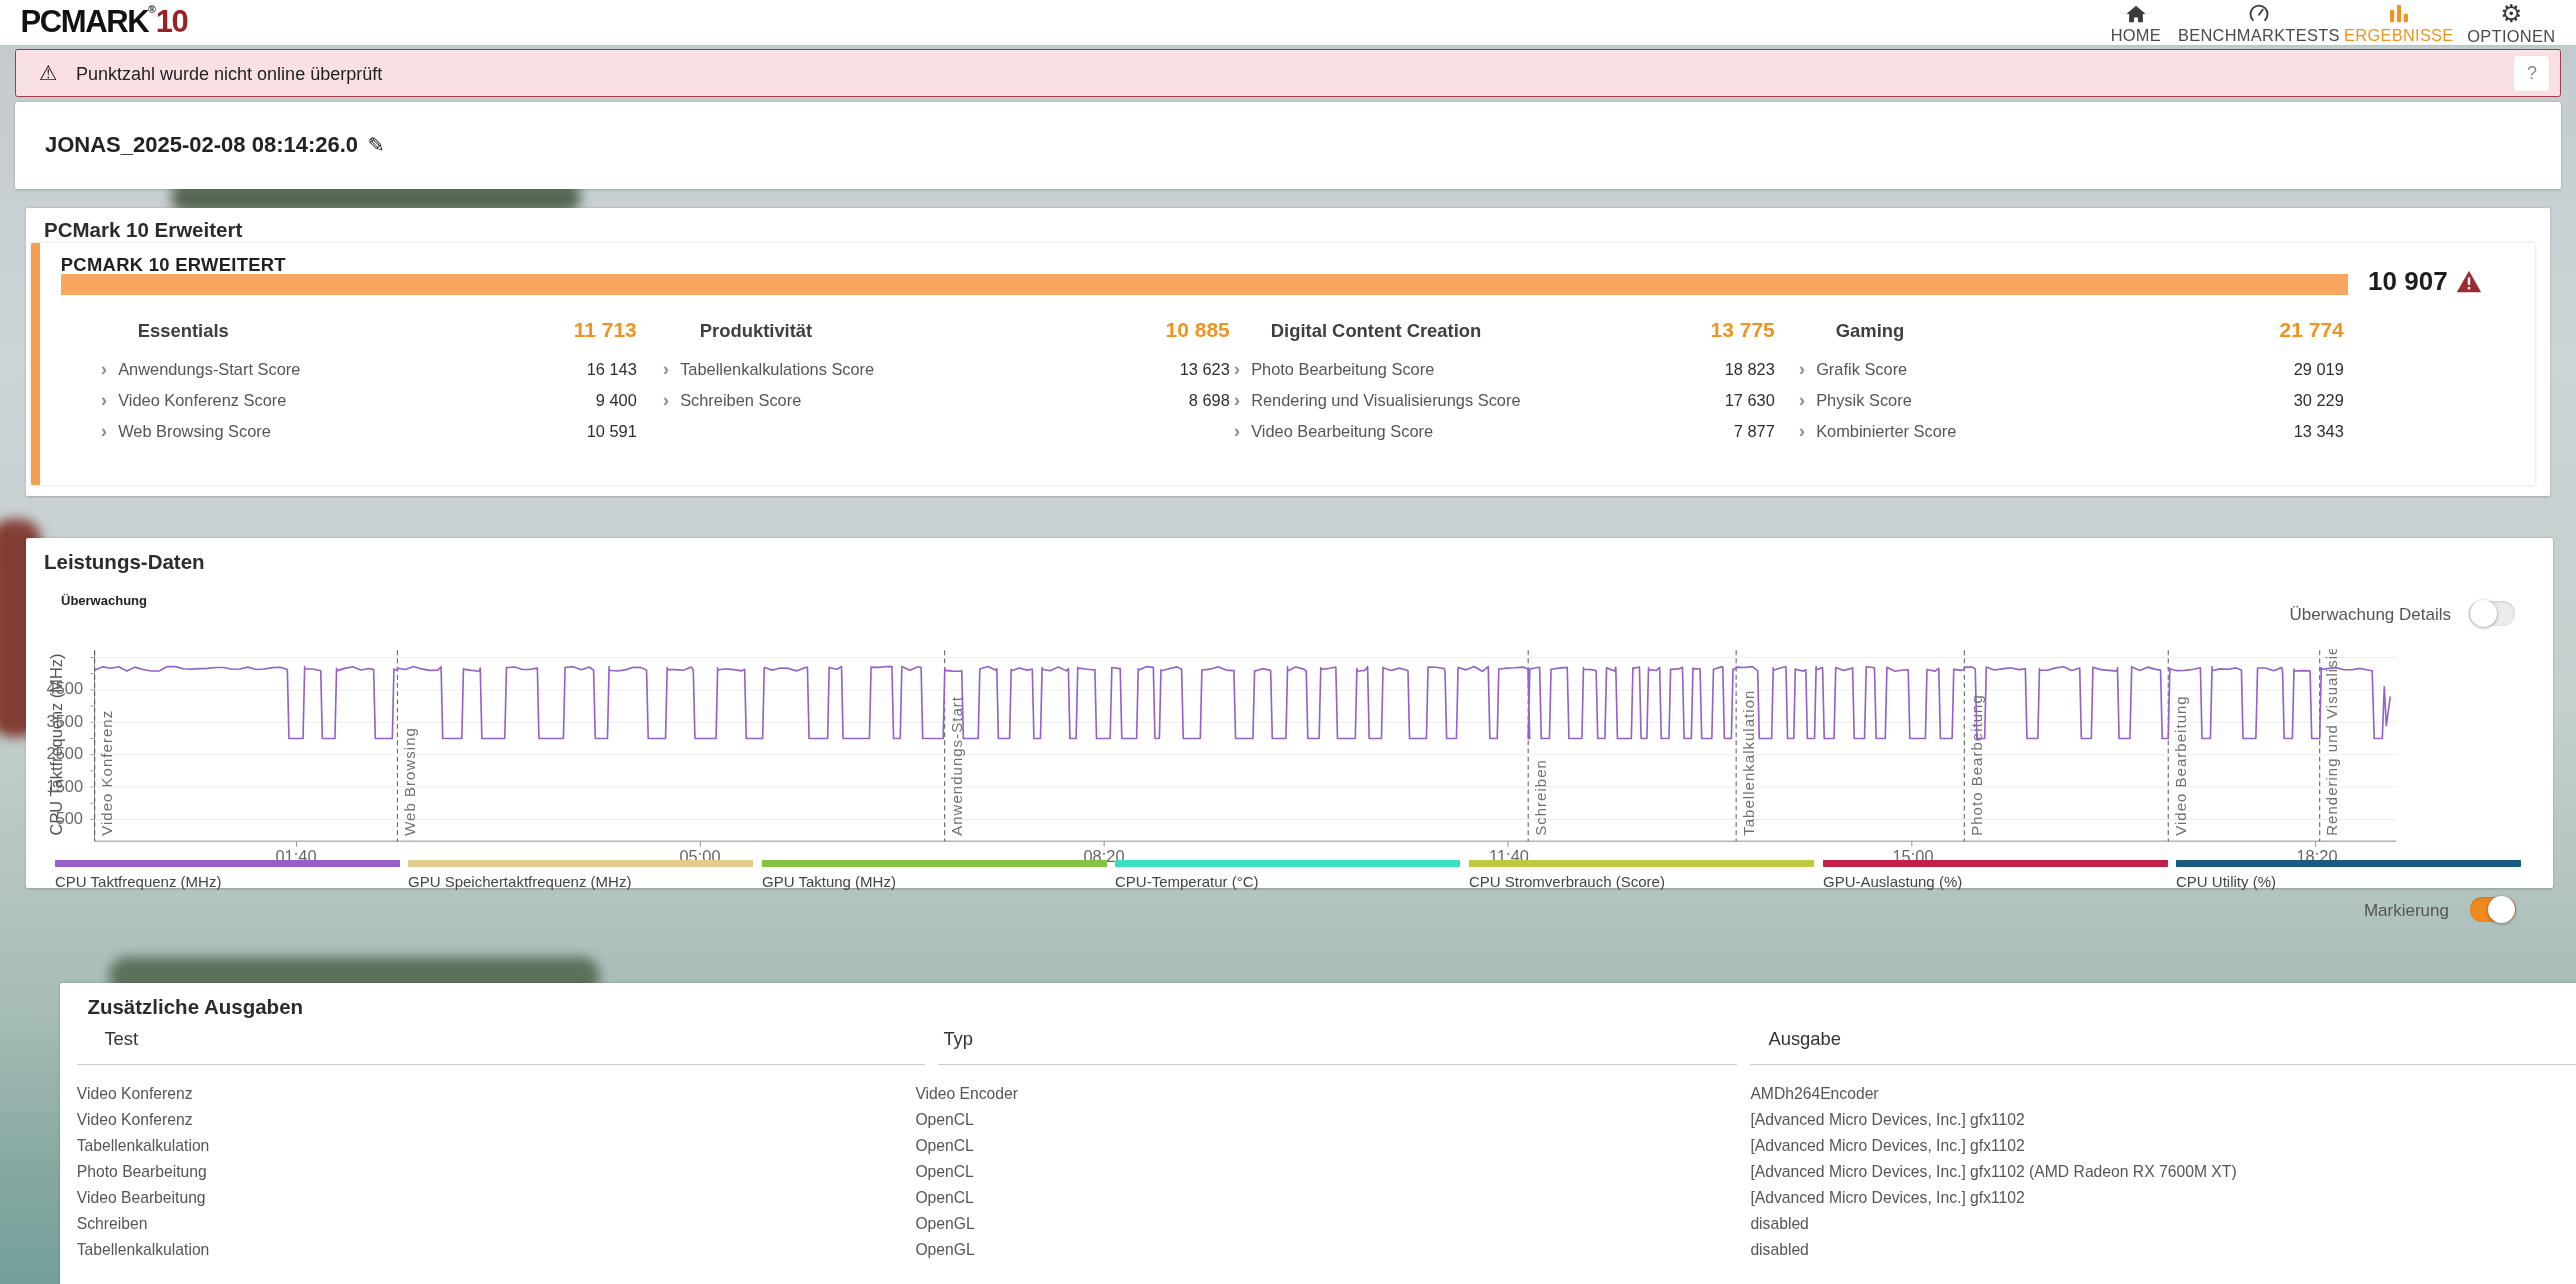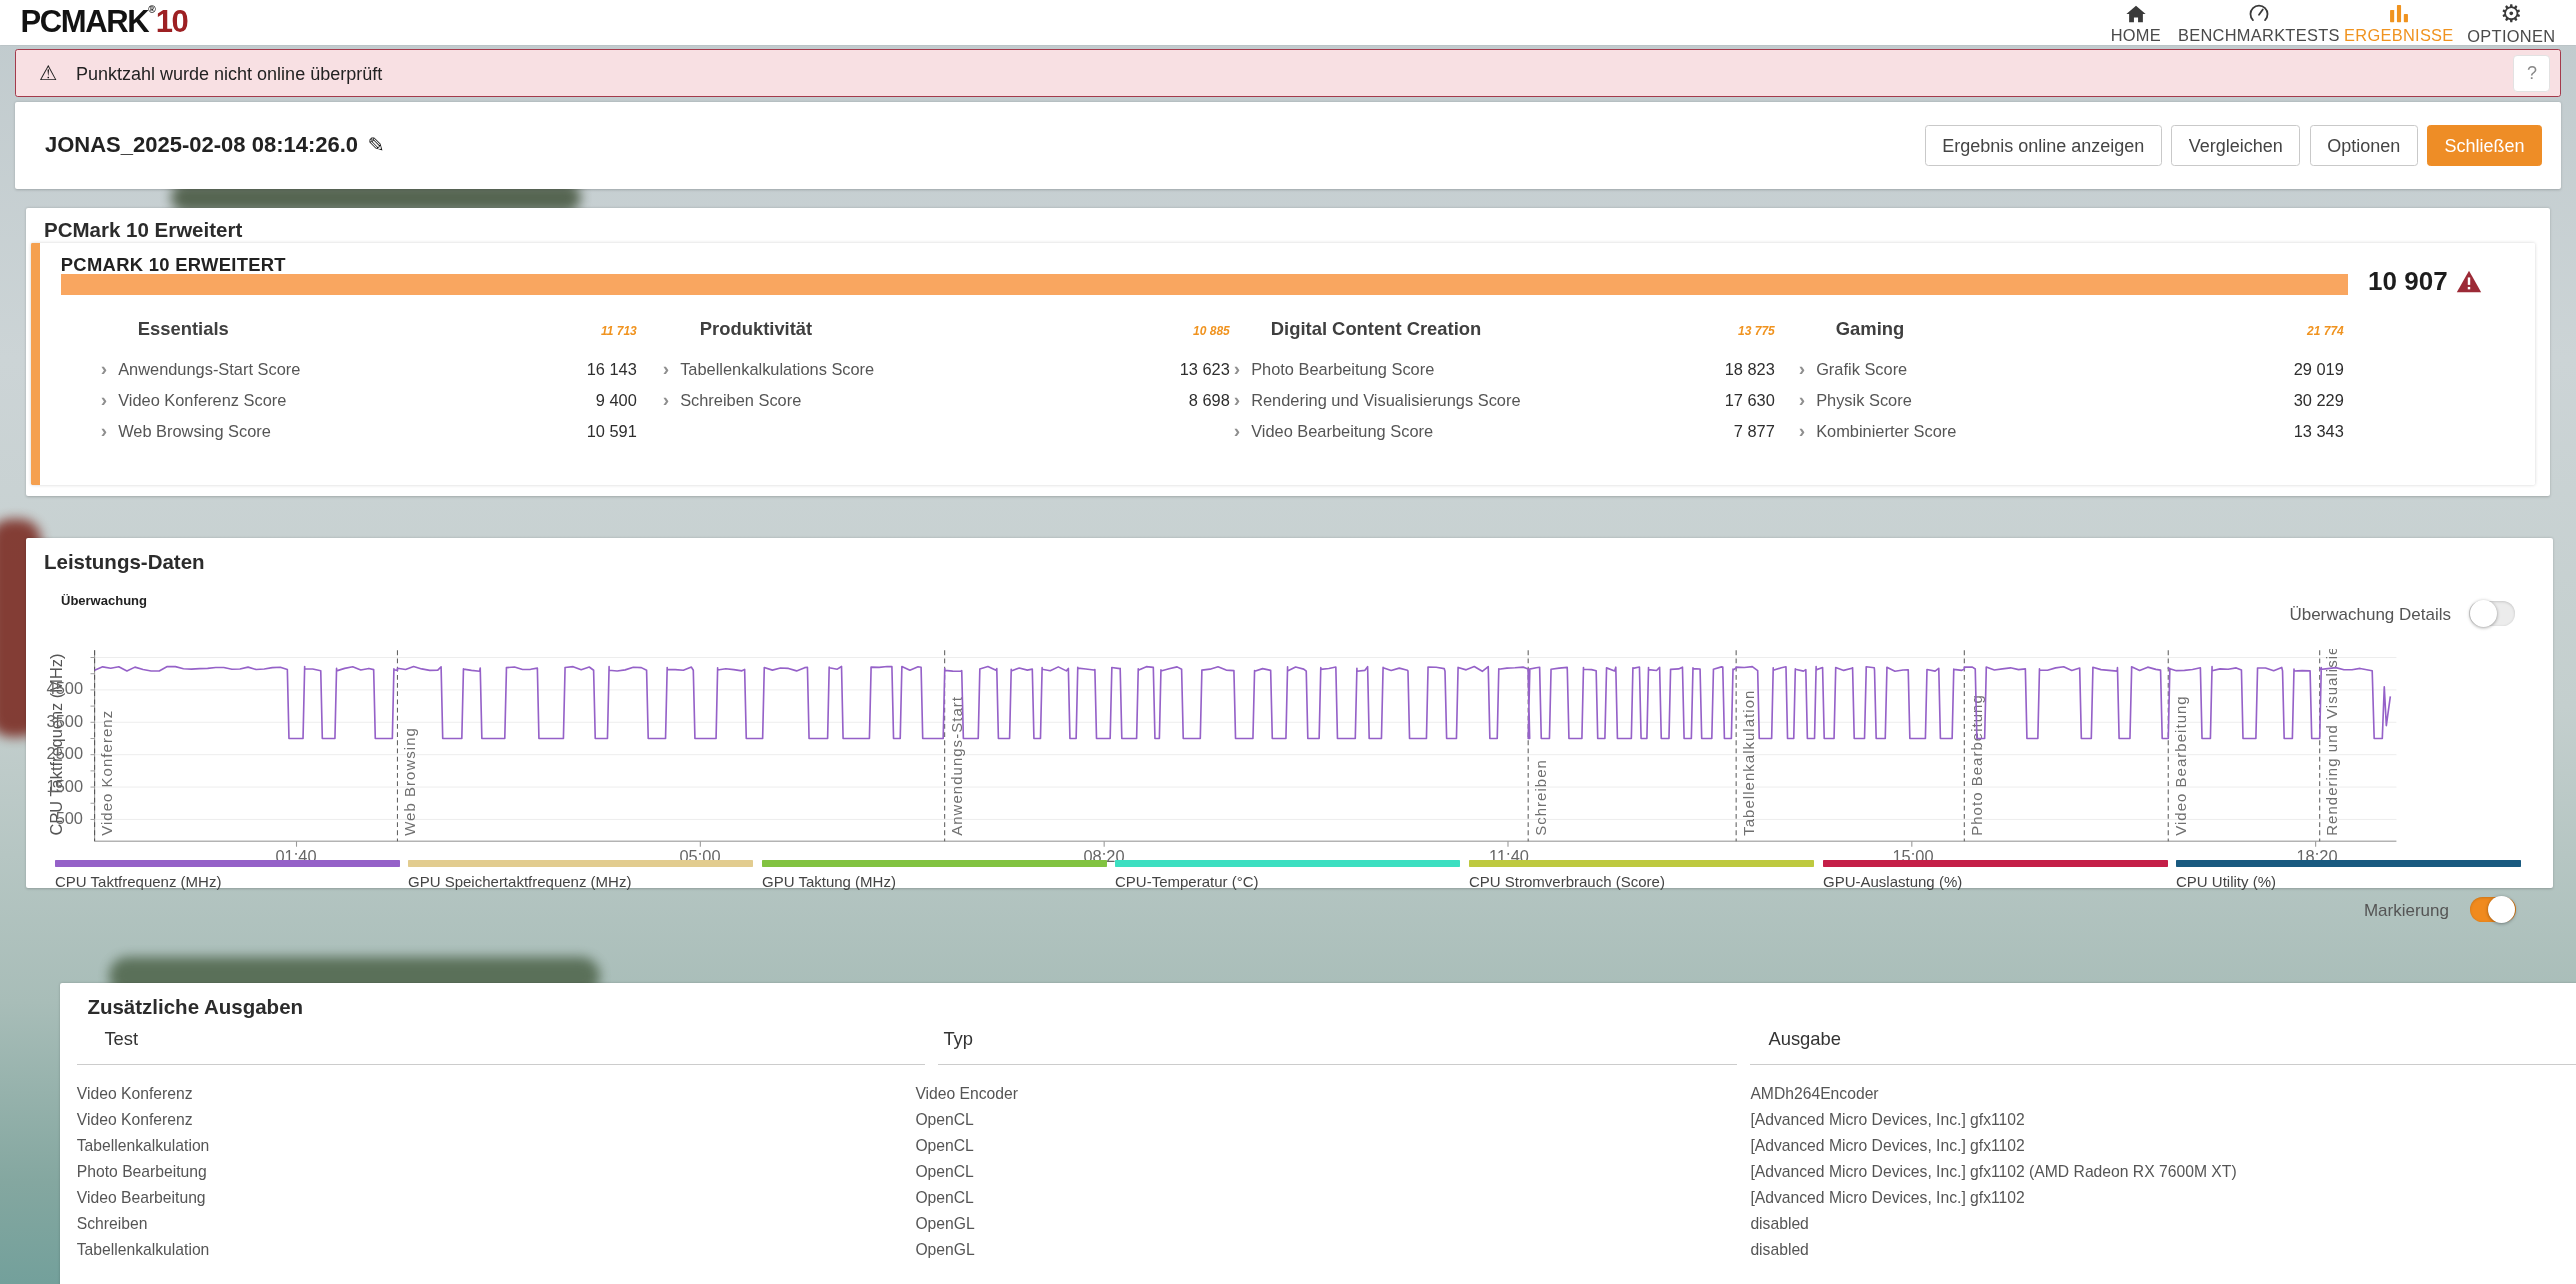--- a/index.html
+++ b/index.html
@@ -34,21 +34,21 @@
   
   .sec-heading{position:absolute;font-size:20.5px;font-weight:600;color:#2c2c2c;white-space:nowrap;}
   .score-card{position:absolute;left:4.8px;top:35px;width:2504px;height:242px;background:#fff;border-left:9.6px solid #f5a04f;border-radius:1.4px;box-shadow:0 0 3.4px rgba(0,0,0,.18);box-sizing:border-box;}
   .score-card-title{position:absolute;left:21px;top:11px;font-size:18.4px;font-weight:600;color:#222;letter-spacing:0.3px;}
   .score-bar{position:absolute;left:21px;top:31px;height:20.5px;background:#f9a660;}
   .total-score{position:absolute;right:53px;top:23px;display:flex;align-items:center;gap:8.2px;font-size:26px;font-weight:700;color:#1d1d1d;}
   .groups{position:absolute;left:0;top:75px;width:100%;height:157px;}
   .group{position:absolute;top:0;}
   .group-head{display:flex;justify-content:space-between;align-items:baseline;margin-left:37px;}
   .group-name{font-size:18.4px;font-weight:600;color:#3f3f3f;}
-  .group-score{font-size:12px;font-weight:700;color:#f0931f;font-style:italic;}
+  .group-score{font-size:21px;font-weight:700;color:#f0931f;}
   .test-row{position:absolute;left:0;width:100%;display:flex;justify-content:space-between;align-items:center;cursor:pointer;}
   .test-left{display:flex;align-items:center;gap:11px;}
   .chev{color:#8f8f8f;font-size:19px;font-weight:700;line-height:16.4px;}
   .test-label{font-size:16.4px;color:#555;}
   .test-value{font-size:16.4px;color:#2e2e2e;}
   
   .sub-heading{position:absolute;font-size:13px;font-weight:700;color:#222;}
   .toggle{position:absolute;width:46px;height:24.6px;border-radius:12.3px;background:#ececec;box-shadow:inset 0 0.7px 2.7px rgba(0,0,0,.18);cursor:pointer;}
   .toggle .knob{position:absolute;left:0.7px;top:-1.4px;width:27px;height:27px;border-radius:50%;background:#fff;box-shadow:0 0.7px 3.4px rgba(0,0,0,.4);}
   .toggle.on{background:#f08a1e;}
@@ -120,26 +120,20 @@
   </div>
 
   <div class="warnbar">
     <span class="warn-ic">⚠</span>
     <span class="warn-text">Punktzahl wurde nicht online überprüft</span>
     <div class="help-btn">?</div>
   </div>
 
   <div class="card" style="left:15px;top:102px;width:2546px;height:87px;">
     <div class="result-title"><span>JONAS_2025-02-08 08:14:26.0</span><span class="edit-ic">✎</span></div>
-    <div class="btn-row">
-      <button class="btn">Ergebnis online anzeigen</button>
-      <button class="btn">Vergleichen</button>
-      <button class="btn">Optionen</button>
-      <button class="btn primary">Schließen</button>
-    </div>
   </div>
 
   <div class="card" style="left:26px;top:208px;width:2524px;height:288px;">
     <div class="sec-heading" style="left:18px;top:9.6px;">PCMark 10 Erweitert</div>
     <div class="score-card">
       <div class="score-card-title">PCMARK 10 ERWEITERT</div>
       <div class="score-bar" style="width:2287px;"></div>
       <div class="total-score">
         <span>10 907</span>
         <svg width="26" height="23" viewBox="0 0 38 34">

